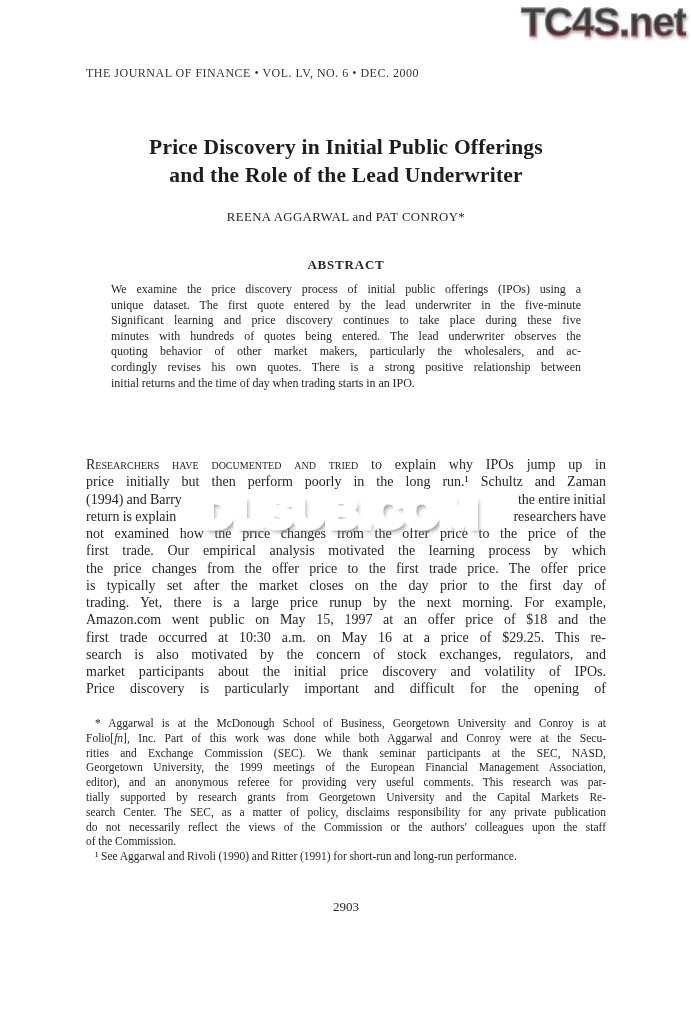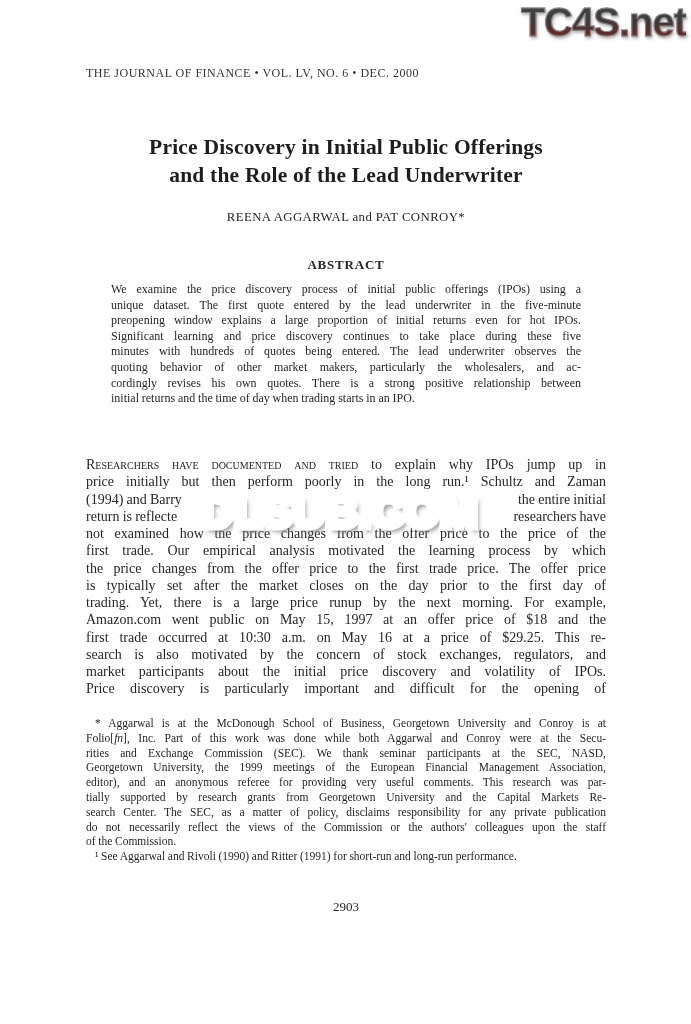--- a/index.html
+++ b/index.html
@@ -133,39 +133,38 @@
     <div>and the Role of the Lead Underwriter</div>
   </div>
 
   <div class="abs authors-line">REENA AGGARWAL and PAT CONROY*</div>
 
   <div class="abs abstract-heading">ABSTRACT</div>
 
   <div class="abs abstract-block">
     <div class="jline">We examine the price discovery process of initial public offerings (IPOs) using a</div>
     <div class="jline">unique dataset. The first quote entered by the lead underwriter in the five-minute</div>
-    <div class="jline">preopening window explains a large proportion of initial returns even for hot IPOs.</div>
     <div class="jline">Significant learning and price discovery continues to take place during these five</div>
     <div class="jline">minutes with hundreds of quotes being entered. The lead underwriter observes the</div>
     <div class="jline">quoting behavior of other market makers, particularly the wholesalers, and ac-</div>
     <div class="jline">cordingly revises his own quotes. There is a strong positive relationship between</div>
     <div class="lline">initial returns and the time of day when trading starts in an IPO.</div>
   </div>
 
   <div class="abs body-block">
     <div class="jline">
       <span class="sc">Researchers have documented and tried</span><span> to explain why IPOs jump up in</span>
     </div>
     <div class="jline">price initially but then perform poorly in the long run.¹ Schultz and Zaman</div>
     <div class="split">
       <span>(1994) and Barry</span>
       <span>the entire initial</span>
     </div>
     <div class="split">
-      <span>return is reflecte</span>
+      <span>return is explain</span>
       <span>researchers have</span>
     </div>
     <div class="jline">not examined how the price changes from the offer price to the price of the</div>
     <div class="jline">first trade. Our empirical analysis motivated the learning process by which</div>
     <div class="jline">the price changes from the offer price to the first trade price. The offer price</div>
     <div class="jline">is typically set after the market closes on the day prior to the first day of</div>
     <div class="jline">trading. Yet, there is a large price runup by the next morning. For example,</div>
     <div class="jline">Amazon.com went public on May 15, 1997 at an offer price of $18 and the</div>
     <div class="jline">first trade occurred at 10:30 a.m. on May 16 at a price of $29.25. This re-</div>
     <div class="jline">search is also motivated by the concern of stock exchanges, regulators, and</div>

